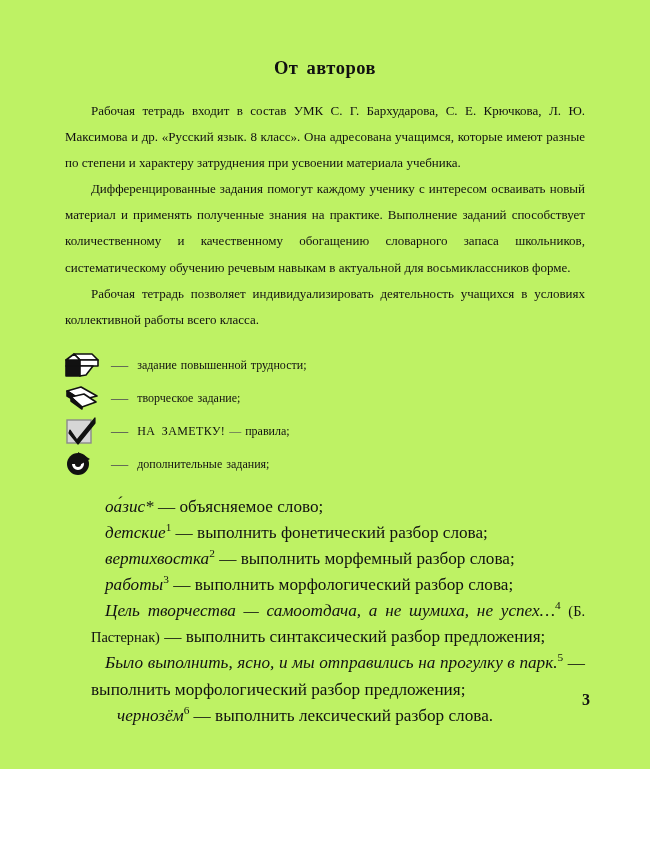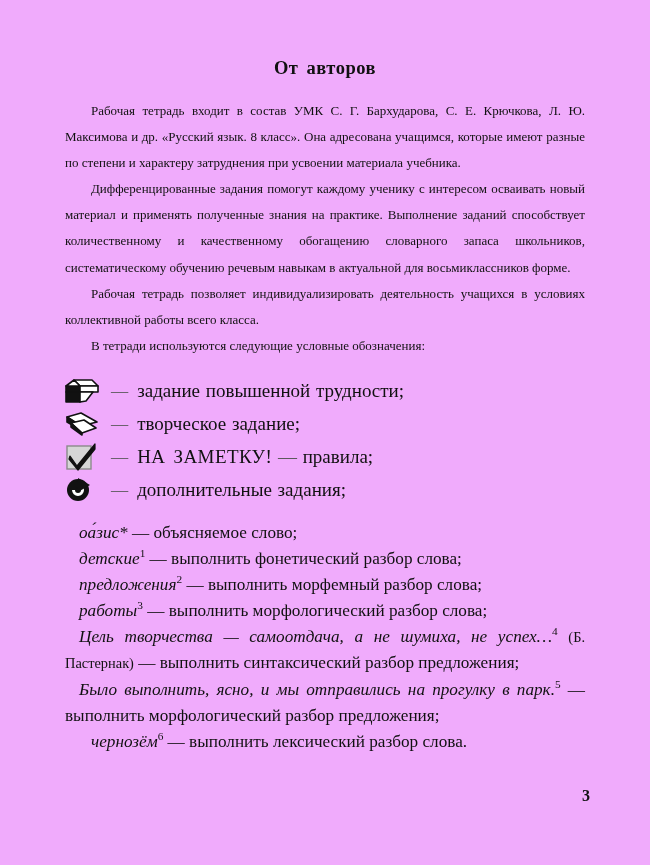--- a/index.html
+++ b/index.html
@@ -7,22 +7,22 @@
     padding: 0;
     background: #ffffff;
   }
   body {
     font-family: "Liberation Serif", "DejaVu Serif", serif;
     color: #111111;
   }
   .page {
     position: relative;
     width: 650px;
-    height: 865px;
-    background: #f0abfc;
+    height: 769px;
+    background: #bef264;
     overflow: hidden;
     box-sizing: border-box;
   }
   .content {
     position: absolute;
     left: 65px;
     top: 58px;
     width: 520px;
   }
 
@@ -61,36 +61,37 @@
     align-items: center;
     justify-content: flex-start;
   }
   .legend-dash {
     font-size: 17.2px;
     color: #555;
     padding-right: 9px;
     white-space: nowrap;
   }
   .legend-text {
-    font-size: 19px;
+    font-size: 12px;
     line-height: 24px;
     word-spacing: 1px;
   }
   .legend-note-strong {
     font-weight: normal;
     letter-spacing: 0.4px;
     word-spacing: 3px;
   }
   .legend-note-dash {
     color: #555;
   }
 
   
   .marks {
     margin-top: 13px;
+    margin-left: 26px;
   }
   .mark-line {
     font-size: 17.2px;
     line-height: 26.1px;
     text-align: justify;
     text-align-last: left;
     text-indent: 14px;
     margin: 0;
   }
   .mark-line.deep {
@@ -128,21 +129,20 @@
 
 <div class="page">
 
   <div class="content">
 
     <h1 class="page-title">От авторов</h1>
 
     <p class="para">Рабочая тетрадь входит в состав УМК С. Г. Бархударова, С. Е. Крючкова, Л. Ю. Максимова и др. «Русский язык. 8 класс». Она адресована учащимся, которые имеют разные по степени и характеру затруднения при усвоении материала учебника.</p>
     <p class="para">Дифференцированные задания помогут каждому ученику с интересом осваивать новый материал и применять полученные знания на практике. Выполнение заданий способствует количественному и качественному обогащению словарного запаса школьников, систематическому обучению речевым навыкам в актуальной для восьмиклассников форме.</p>
     <p class="para">Рабочая тетрадь позволяет индивидуализировать деятельность учащихся в условиях коллективной работы всего класса.</p>
-    <p class="para">В тетради используются следующие условные обозначения:</p>
 
     <div class="legend">
 
       <div class="legend-row">
         <span class="legend-icon">
           <svg width="34" height="24" viewBox="0 0 34 24">
             <polygon points="9,1 27,1 33,7 15,7" fill="#ffffff" stroke="#111" stroke-width="1.6" stroke-linejoin="round"></polygon>
             <polygon points="1,7 15,7 15,13 1,13" fill="#111111" stroke="#111" stroke-width="1.6" stroke-linejoin="round"></polygon>
             <polygon points="15,7 33,7 33,13 15,13" fill="#ffffff" stroke="#111" stroke-width="1.6" stroke-linejoin="round"></polygon>
             <polygon points="1,13 15,13 15,23 1,23" fill="#111111" stroke="#111" stroke-width="1.6" stroke-linejoin="round"></polygon>
@@ -204,21 +204,21 @@
         <span>объясняемое слово;</span>
       </p>
 
       <p class="mark-line">
         <span class="it">детские</span><sup>1</sup>
         <span>—</span>
         <span>выполнить фонетический разбор слова;</span>
       </p>
 
       <p class="mark-line">
-        <span class="it">предложения</span><sup>2</sup>
+        <span class="it">вертихвостка</span><sup>2</sup>
         <span>—</span>
         <span>выполнить морфемный разбор слова;</span>
       </p>
 
       <p class="mark-line">
         <span class="it">работы</span><sup>3</sup>
         <span>—</span>
         <span>выполнить морфологический разбор слова;</span>
       </p>
 

